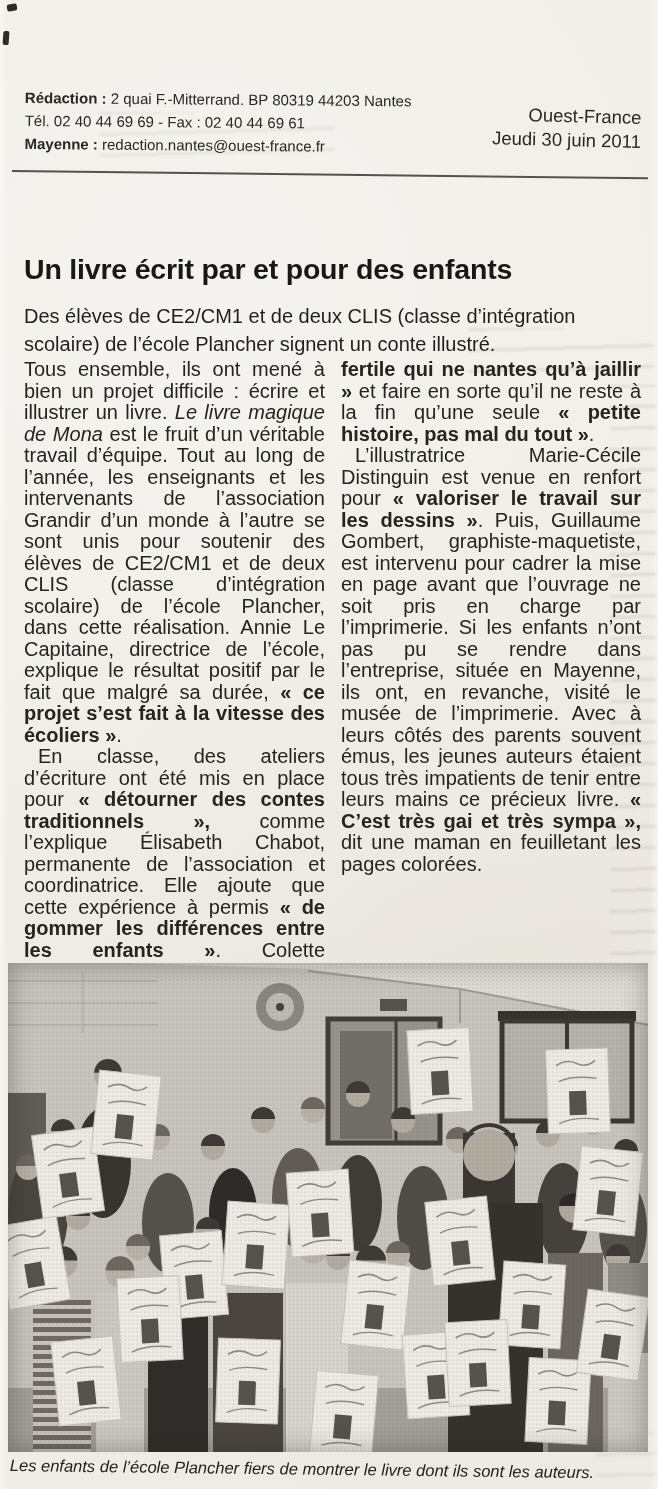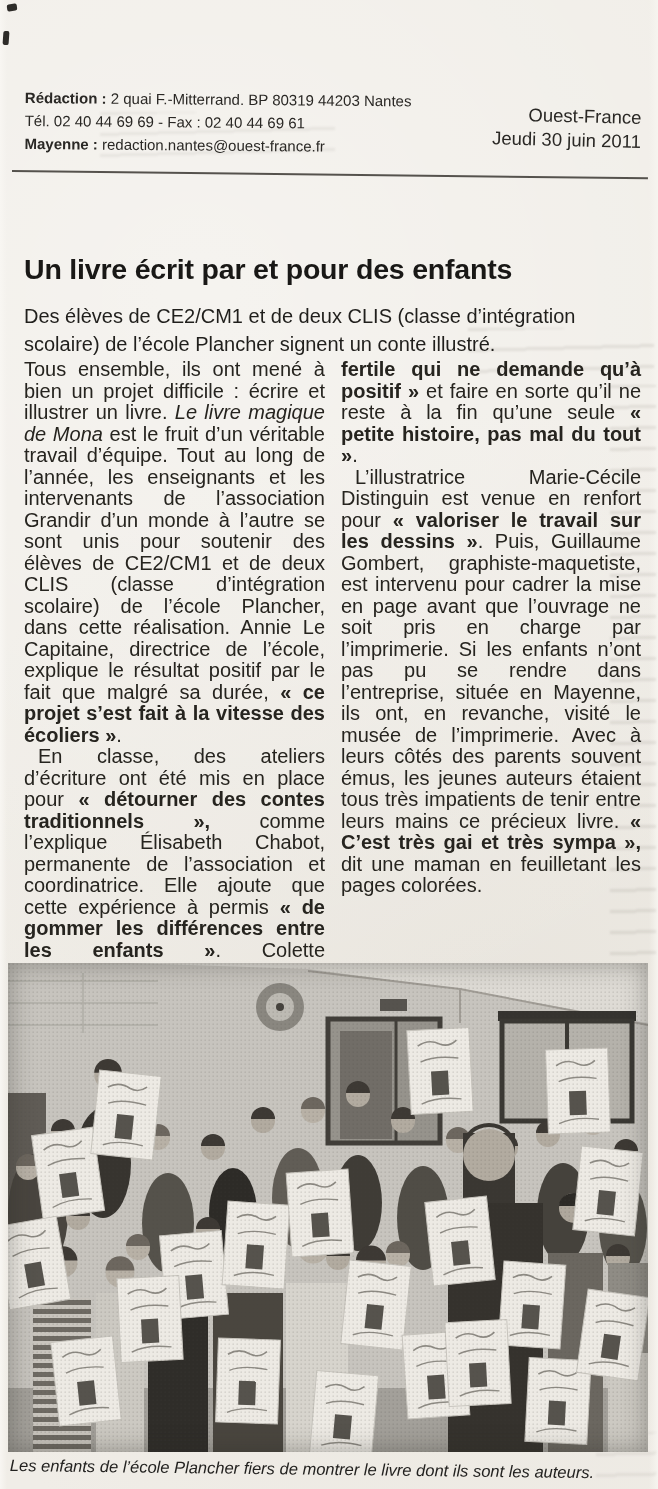--- a/index.html
+++ b/index.html
@@ -86,21 +86,21 @@
 
   <h1 class="headline">Un livre écrit par et pour des enfants</h1>
   <p class="subhead">Des élèves de CE2/CM1 et de deux CLIS (classe d’intégration scolaire) de l’école Plancher signent un conte illustré.</p>
 
   <div class="col col-left">
       <p class="para"><span>Tous ensemble, ils ont mené à bien un projet difficile : écrire et illustrer un livre. </span><span class="run-i">Le livre magique de Mona</span><span> est le fruit d’un véritable travail d’équipe. Tout au long de l’année, les enseignants et les intervenants de l’association Grandir d’un monde à l’autre se sont unis pour soutenir des élèves de CE2/CM1 et de deux CLIS (classe d’intégration scolaire) de l’école Plancher, dans cette réalisation. Annie Le Capitaine, directrice de l’école, explique le résultat positif par le fait que malgré sa durée, </span><span class="run-b">« ce projet s’est fait à la vitesse des écoliers »</span><span>.</span></p>
       <p class="para indent"><span>En classe, des ateliers d’écriture ont été mis en place pour </span><span class="run-b">« détourner des contes traditionnels »,</span><span> comme l’explique Élisabeth Chabot, permanente de l’association et coordinatrice. Elle ajoute que cette expérience à permis </span><span class="run-b">« de gommer les différences entre les enfants »</span><span>. Colette Barbelivien, conteuse, a pris le relais des enseignants pour aider les enfants </span><span class="run-b">« à dompter une imagination</span></p>
     </div>
   <div class="col col-right">
     <div>
-        <p class="para"><span class="run-b">fertile qui ne demande qu’à positif »</span><span> et faire en sorte qu’il ne reste à la fin qu’une seule </span><span class="run-b">« petite histoire, pas mal du tout »</span><span>.</span></p>
+        <p class="para"><span class="run-b">fertile qui ne nantes qu’à jaillir »</span><span> et faire en sorte qu’il ne reste à la fin qu’une seule </span><span class="run-b">« petite histoire, pas mal du tout »</span><span>.</span></p>
         <p class="para indent"><span>L’illustratrice Marie-Cécile Distinguin est venue en renfort pour </span><span class="run-b">« valoriser le travail sur les dessins »</span><span>. Puis, Guillaume Gombert, graphiste-maquetiste, est intervenu pour cadrer la mise en page avant que l’ouvrage ne soit pris en charge par l’imprimerie. Si les enfants n’ont pas pu se rendre dans l’entreprise, située en Mayenne, ils ont, en revanche, visité le musée de l’imprimerie. Avec à leurs côtés des parents souvent émus, les jeunes auteurs étaient tous très impatients de tenir entre leurs mains ce précieux livre. </span><span class="run-b">« C’est très gai et très sympa »,</span><span> dit une maman en feuilletant les pages colorées.</span></p>
       </div>
   </div>
 
   <div class="photo">
     <svg viewBox="0 0 640 489" width="640" height="489" xmlns="http://www.w3.org/2000/svg" role="img">
       <defs>
         <pattern id="ht" width="4" height="4" patternUnits="userSpaceOnUse">
           <circle cx="1.2" cy="1.2" r="0.85" fill="#44413c"></circle>
         </pattern>

